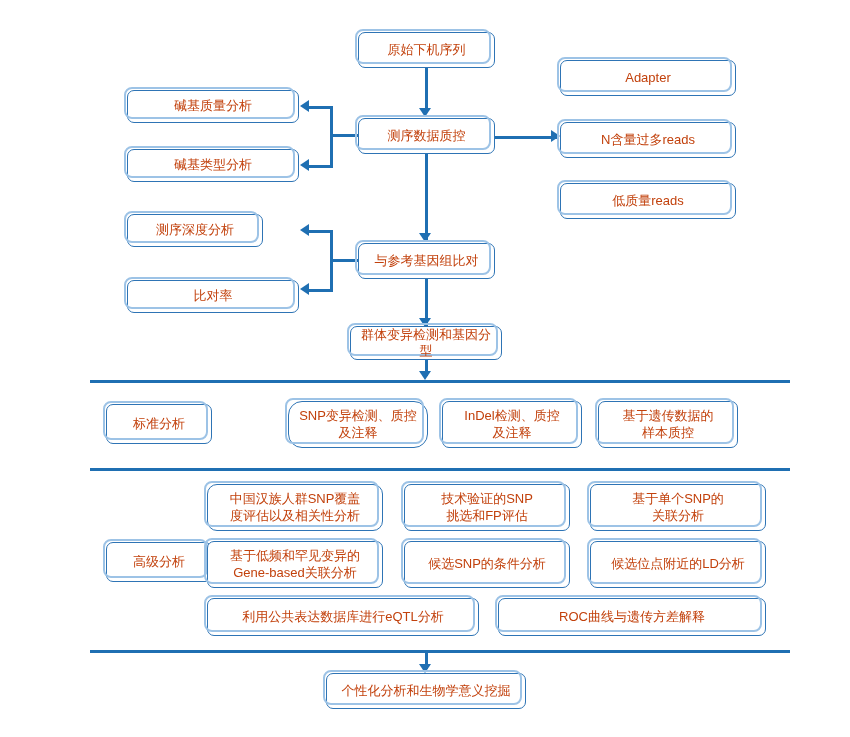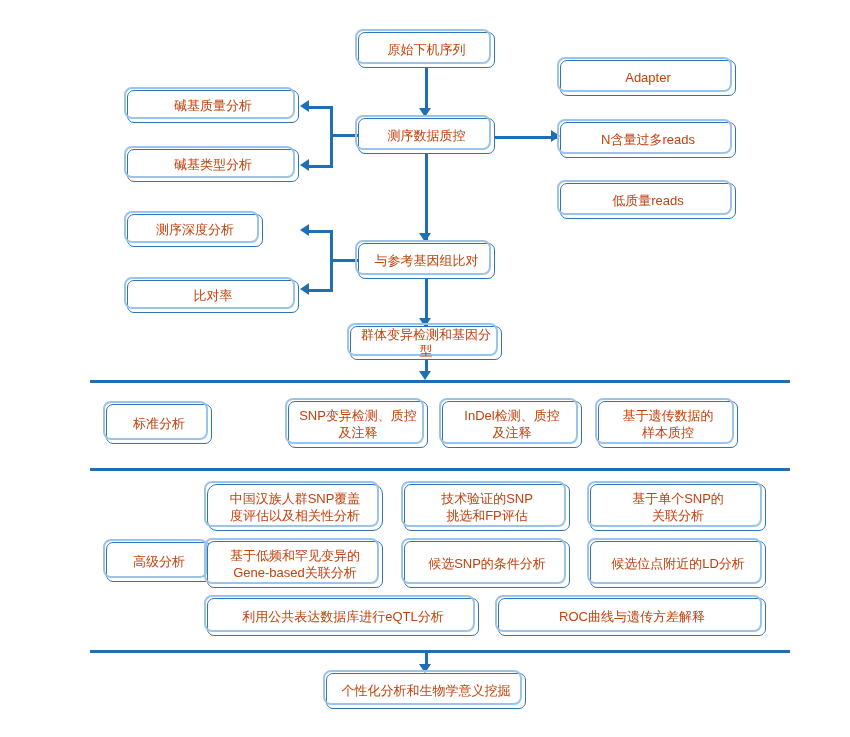--- a/index.html
+++ b/index.html
@@ -166,21 +166,21 @@
   </div>
 
   <div class="vline" style="left:425px; top:360px; height:16px;"></div>
   <div class="arrow down" style="left:419px; top:371px;"></div>
 
   <div class="divider" style="left:90px; top:380px; width:700px;"></div>
 
   <div class="node" style="left:106px; top:404px; width:106px; height:40px;">
     <span class="label">标准分析</span>
   </div>
-  <div class="node" style="left:288px; top:401px; width:140px; height:47px;">
+  <div class="node" style="left:288px; top:401px; width:140px; height:47px;border-radius:14px;">
     <span class="label">SNP变异检测、质控
 及注释</span>
   </div>
   <div class="node" style="left:442px; top:401px; width:140px; height:47px;">
     <span class="label">InDel检测、质控
 及注释</span>
   </div>
   <div class="node" style="left:598px; top:401px; width:140px; height:47px;">
     <span class="label">基于遗传数据的
 样本质控</span>

